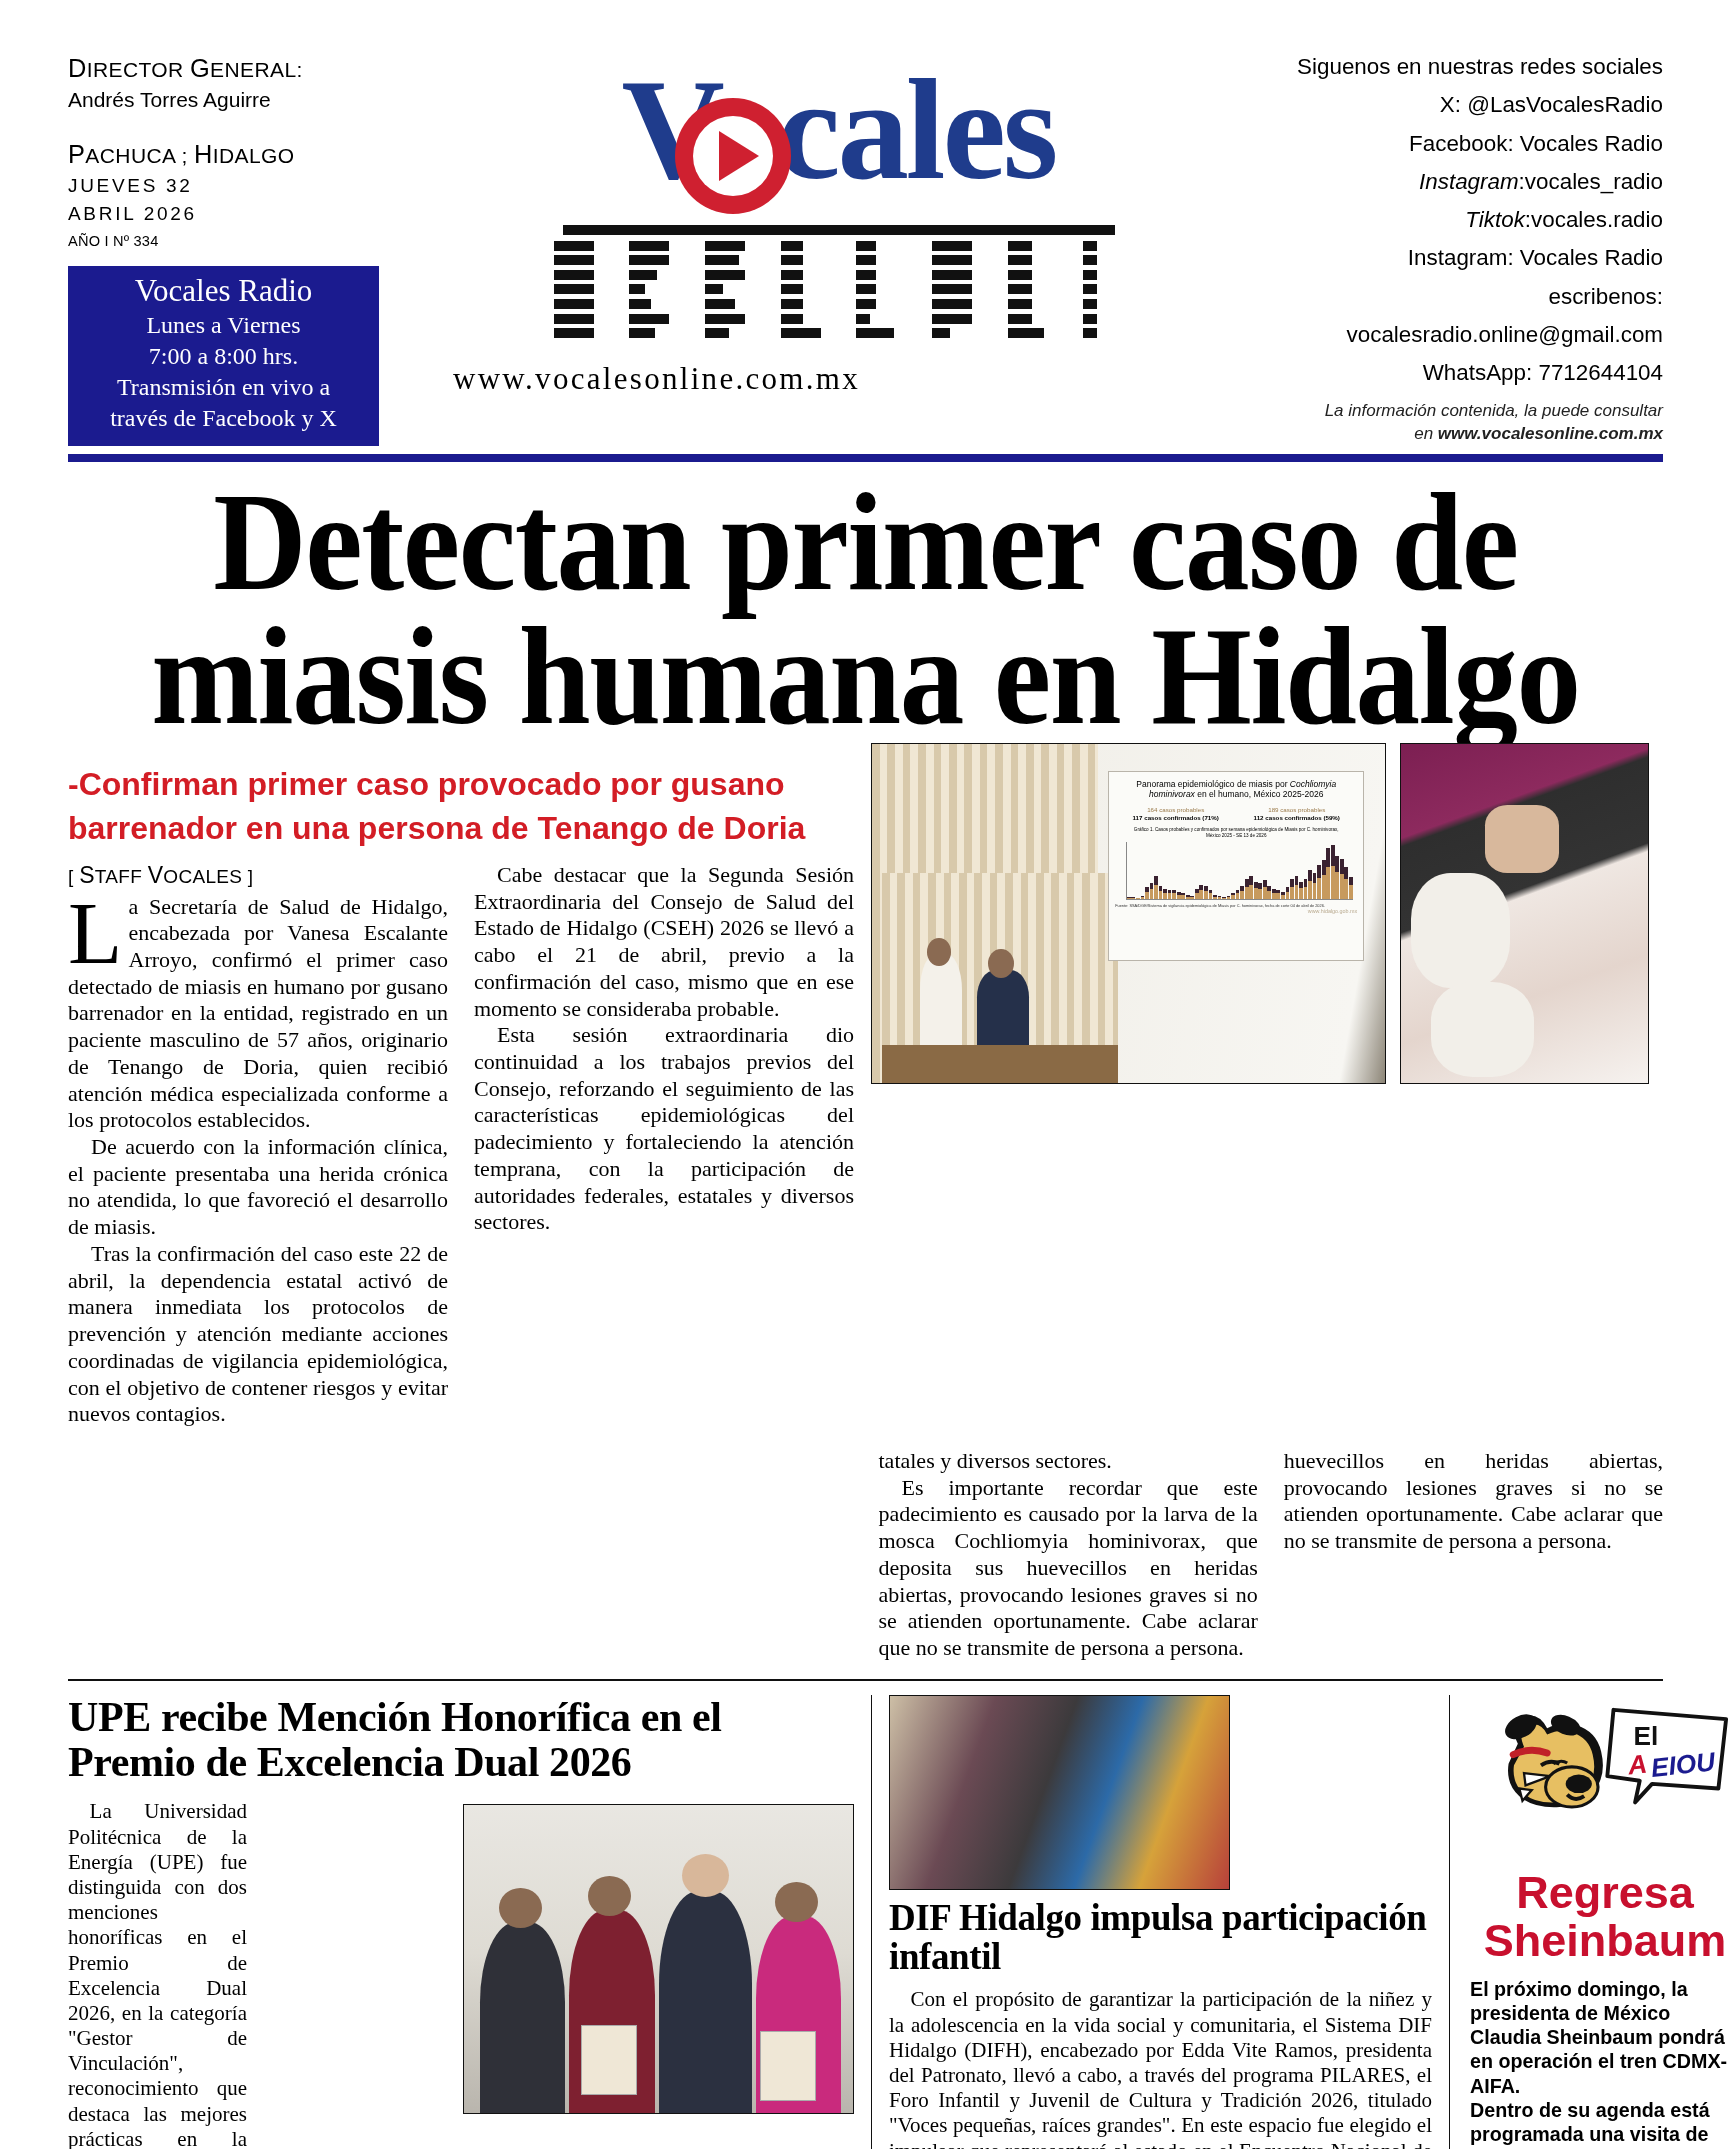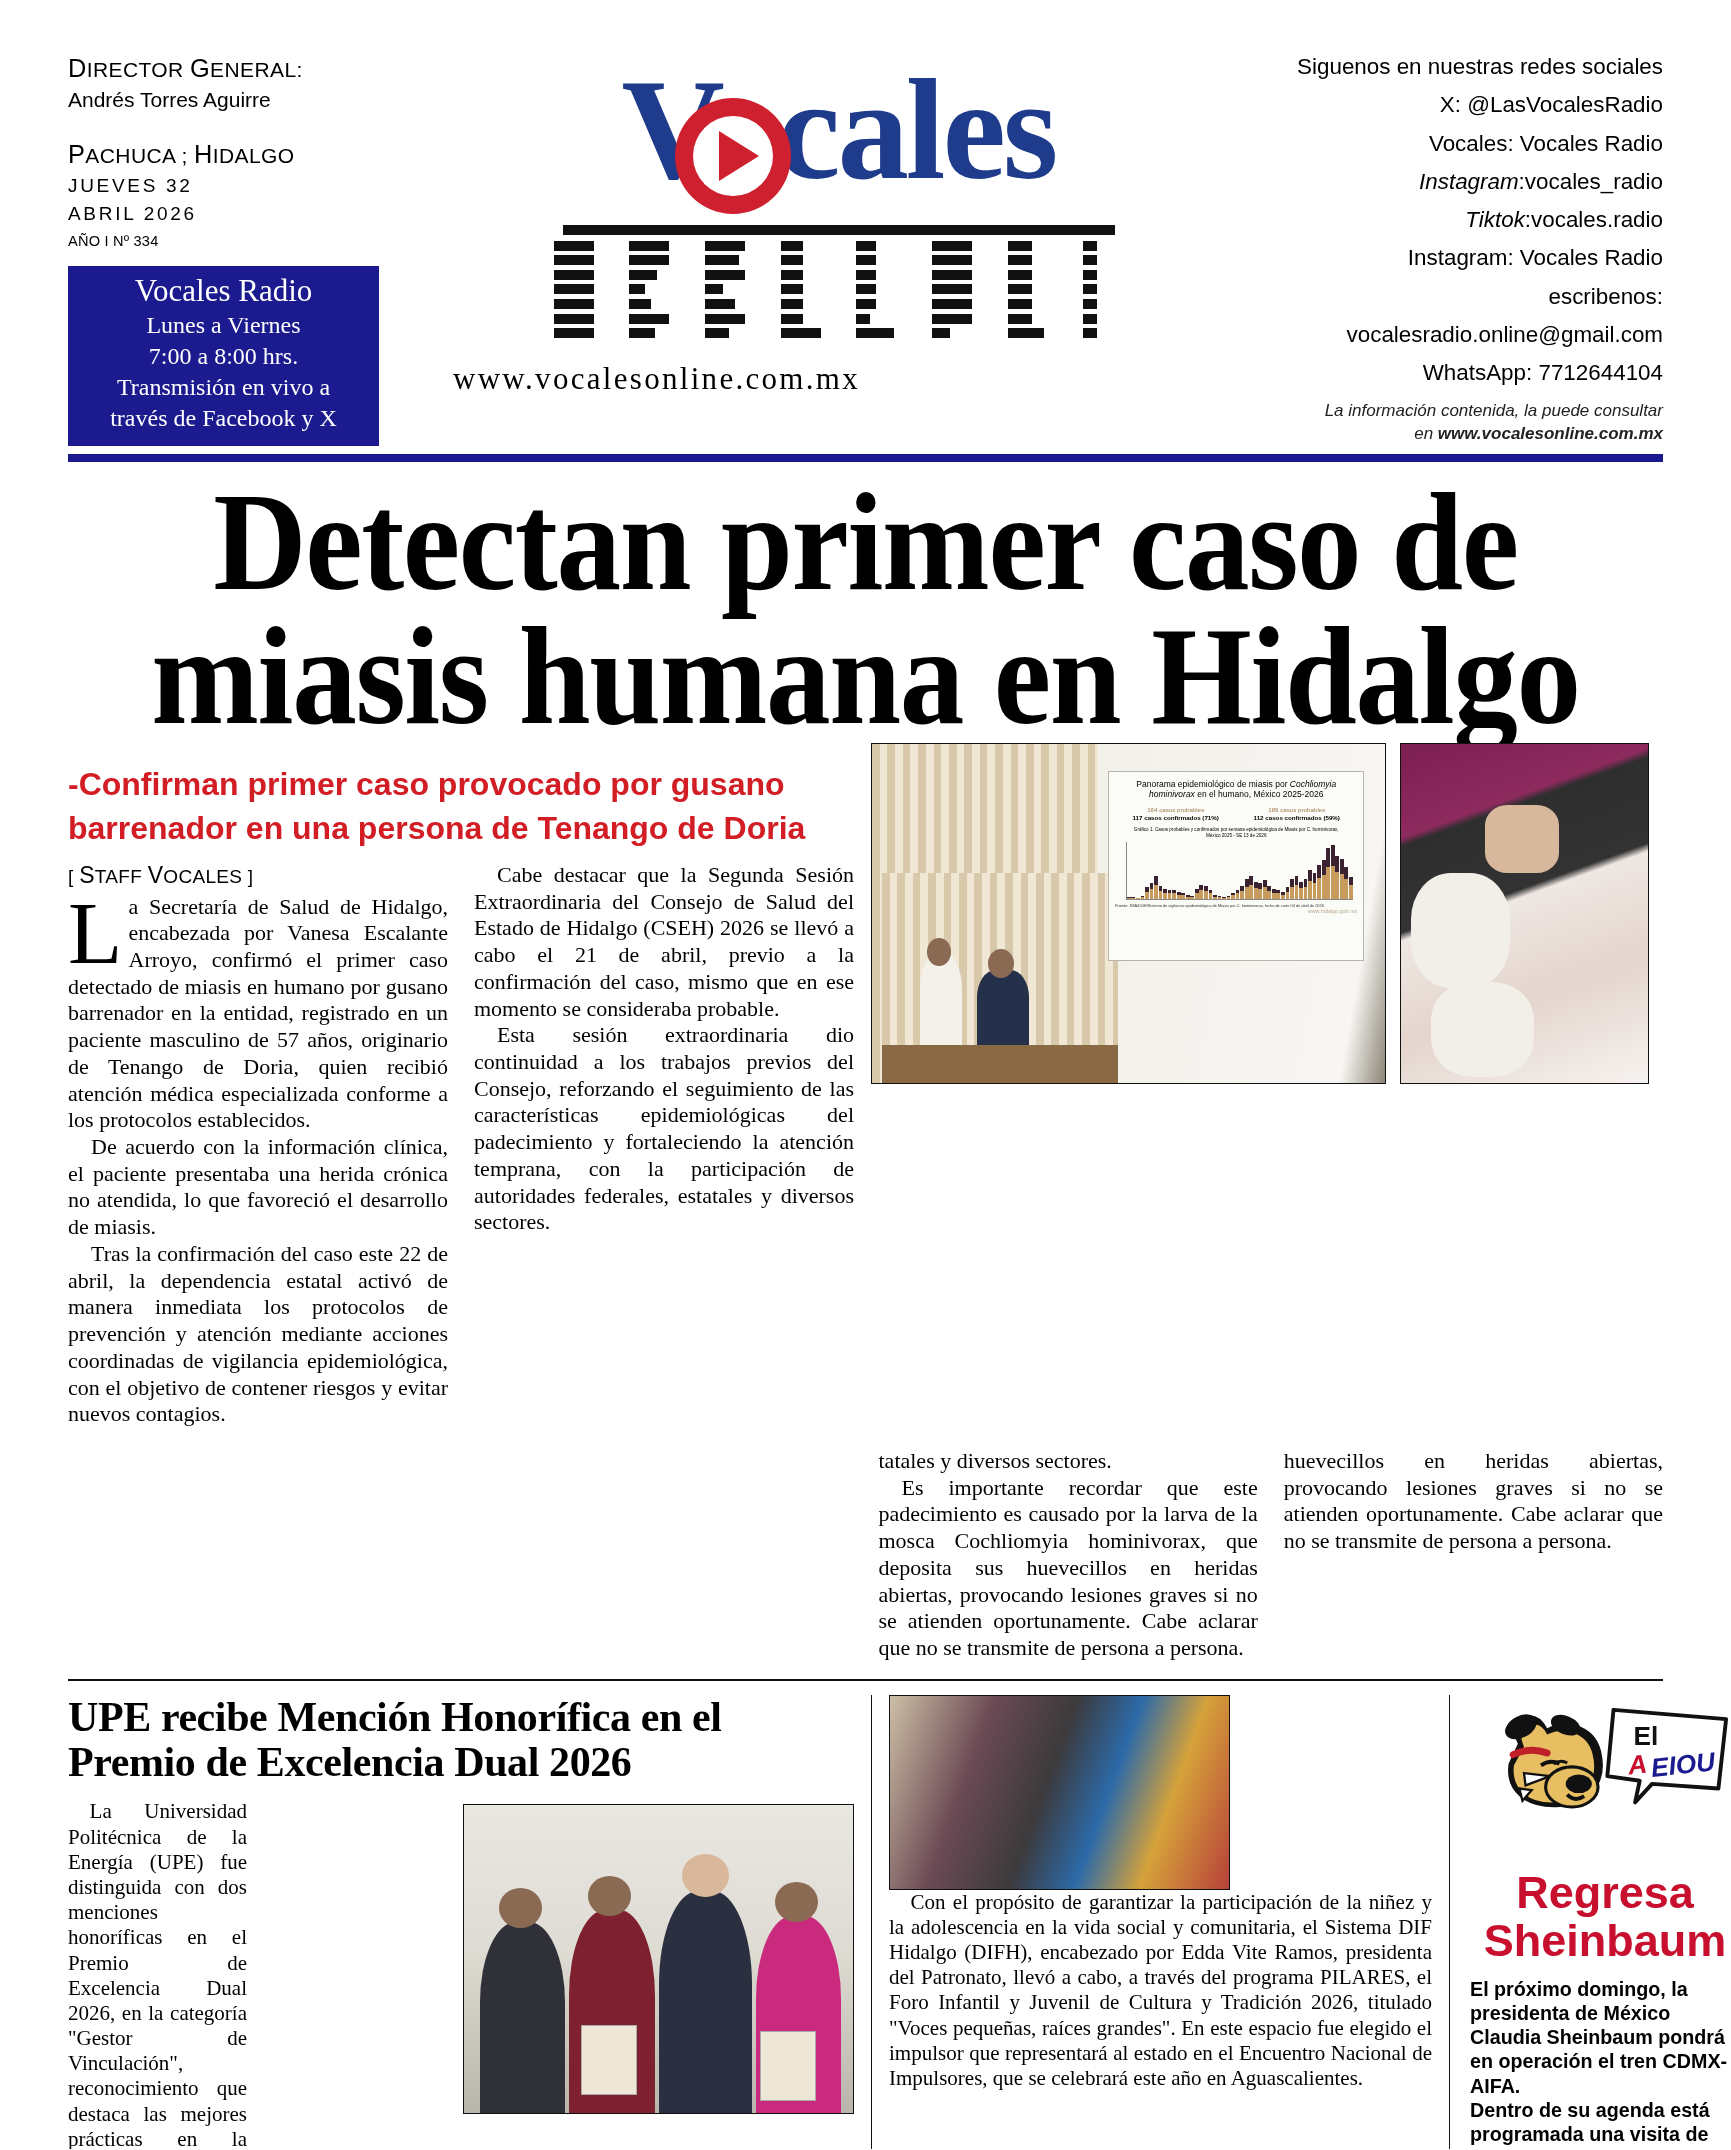--- a/index.html
+++ b/index.html
@@ -260,21 +260,21 @@
               </div>
           </div>
         </div>
         <div class="url">www.vocalesonline.com.mx</div>
       </div>
     </div>
 
     <div class="mh-right">
       <div class="soc-title">Siguenos en nuestras redes sociales</div>
       <div class="soc"><span>X: </span><span>@LasVocalesRadio</span></div>
-      <div class="soc"><span>Vocales: </span><span>Vocales Radio</span></div>
+      <div class="soc"><span>Facebook: </span><span>Vocales Radio</span></div>
       <div class="soc"><span class="it">Instagram</span><span>:vocales_radio</span></div>
       <div class="soc"><span class="it">Tiktok</span><span>:vocales.radio</span></div>
       <div class="soc"><span>Instagram: </span><span>Vocales Radio</span></div>
       <div class="soc">escribenos:</div>
       <div class="soc">vocalesradio.online@gmail.com</div>
       <div class="soc"><span>WhatsApp: </span><span>7712644104</span></div>
       <div class="soc-note">
         <span>La información contenida,  la puede consultar</span><br>
         <span>en </span><b>www.vocalesonline.com.mx</b>
       </div>
@@ -453,20 +453,21 @@
           <div class="c"></div>
         </div>
       </div>
 
     </div>
 
     <div class="mid-b">
       <div class="ph dif-photo">
         <div class="photo-dif"></div>
       </div>
+      <div class="hl3">DIF Hidalgo impulsa participación infantil</div>
       <div class="body-s">
           <p>Con el propósito de garantizar la participación de la niñez y la adolescencia en la vida social y comunitaria, el Sistema DIF Hidalgo (DIFH), encabezado por Edda Vite Ramos, presidenta del Patronato, llevó a cabo, a través del programa PILARES, el Foro Infantil y Juvenil de Cultura y Tradición 2026, titulado "Voces pequeñas, raíces grandes". En este espacio fue elegido el impulsor que representará al estado en el Encuentro Nacional de Impulsores, que se celebrará este año en Aguascalientes.</p>
         </div>
 
     </div>
 
     <div class="mid-c">
       <div class="mascot">
         <svg viewBox="0 0 350 210" width="270" height="162">
           <g>

